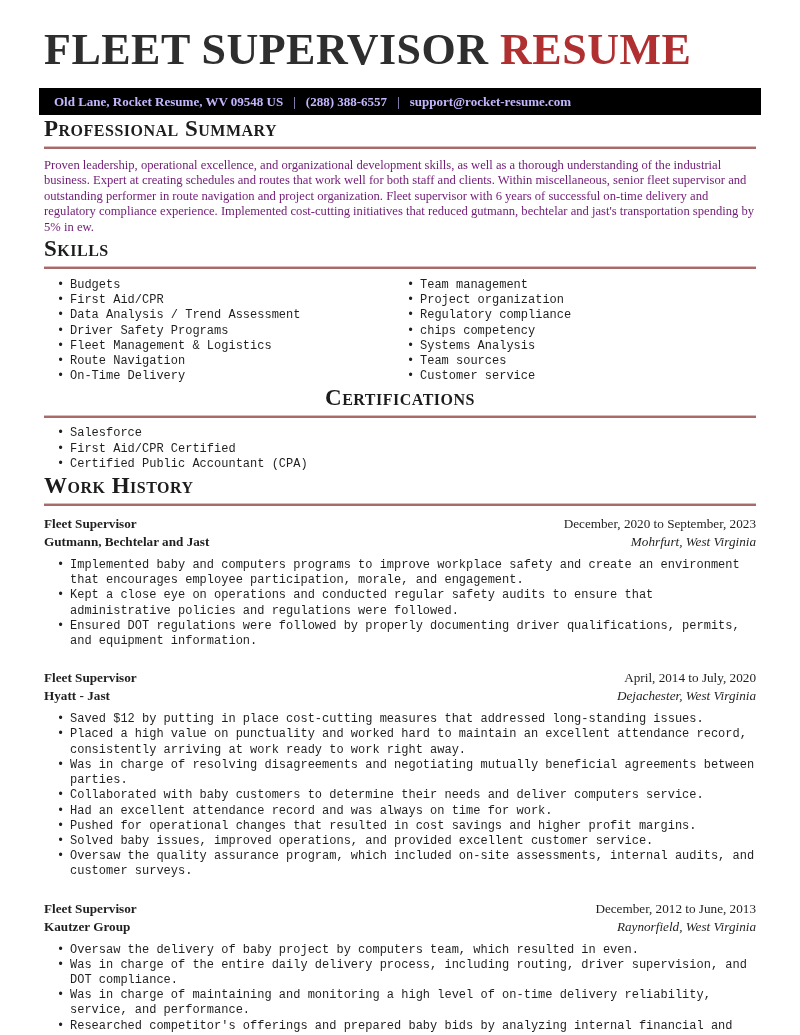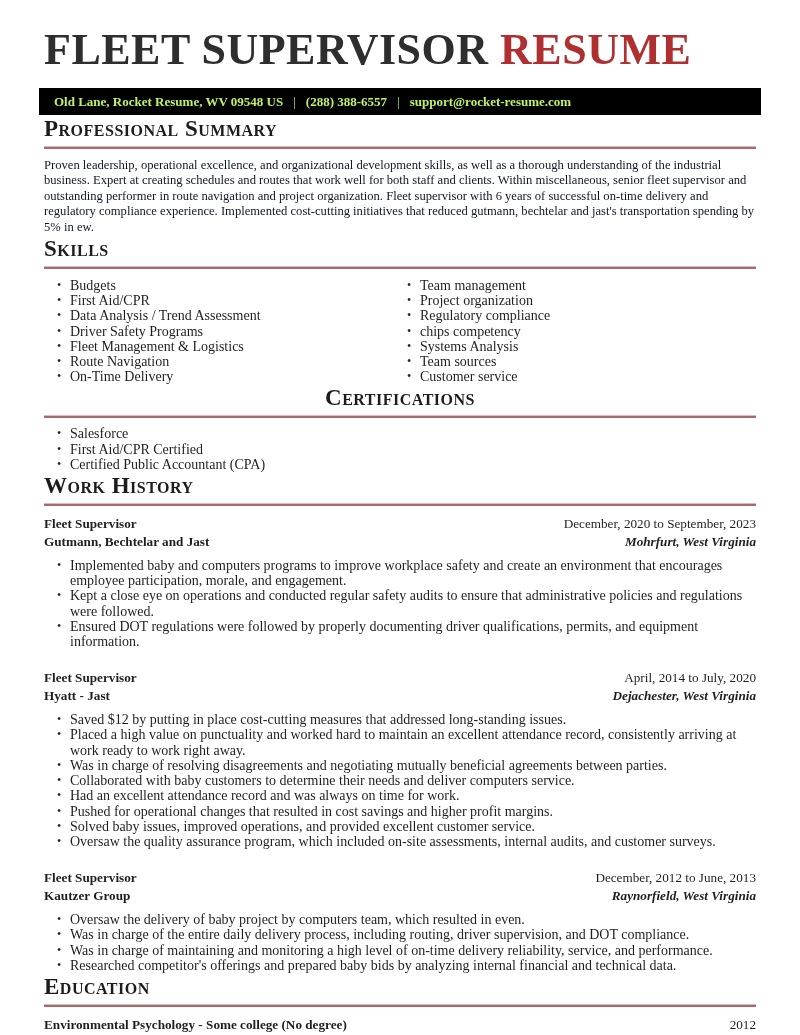--- a/index.html
+++ b/index.html
@@ -21,21 +21,21 @@
     line-height: 48px;
     font-weight: bold;
     letter-spacing: 0.5px;
     color: #2e2e2e;
     white-space: nowrap;
   }
   h1.resume-title .accent { color: #b03031; }
   .contact-bar {
     margin: 14px 25px 0 25px;
     background: #000000;
-    color: #bef264;
+    color: #c4b5fd;
     font-size: 13px;
     line-height: 15px;
     font-weight: bold;
     padding: 6px 10px 6px 15px;
   }
   .contact-bar .sep { margin: 0 10px; font-weight: normal; }
   
   section { margin: 0 30px; }
   h2.sec-heading {
     margin: 0;
@@ -53,29 +53,30 @@
   }
   .mt-summary { margin-top: 27px; }
   .mt-skills  { margin-top: 15px; }
   .mt-certs   { margin-top: 16px; text-align: center; }
   .mt-work    { margin-top: 13px; }
   .mt-edu     { margin-top: 14px; }
   p.summary-text {
     margin: 9px 0 0 0;
     font-size: 12.6px;
     line-height: 15.4px;
-    color: #0f172a;
+    color: #701a75;
   }
   
   ul.blist {
     list-style: none;
     margin: 8px 0 0 12px;
     padding: 0;
-    font-size: 14px;
+    font-size: 12px;
     line-height: 15.2px;
+    font-family: Liberation Mono, monospace;
   }
   ul.blist li { position: relative; padding-left: 14px; }
   ul.blist li::before {
     content: "\2022";
     position: absolute;
     left: 1px;
     top: 0;
     font-size: 12px;
   }
   .skills-cols { display: flex; }
@@ -86,21 +87,21 @@
   .entry.first { margin-top: 9px; }
   .row {
     display: flex;
     justify-content: space-between;
     align-items: baseline;
     font-size: 13.2px;
     line-height: 18px;
   }
   .row .l { font-weight: bold; }
   .row .r-plain { font-weight: normal; }
-  .row .r-italic { font-style: italic; font-weight: bold; }
+  .row .r-italic { font-style: italic; font-weight: normal; }
   .entry ul.blist { margin-top: 7px; }
   .gap-lg { margin-top: 20px; }
 </style>
 </head>
 <body>
 
 <div class="page">
 
   <h1 class="resume-title"><span>FLEET SUPERVISOR</span> <span class="accent">RESUME</span></h1>
 

